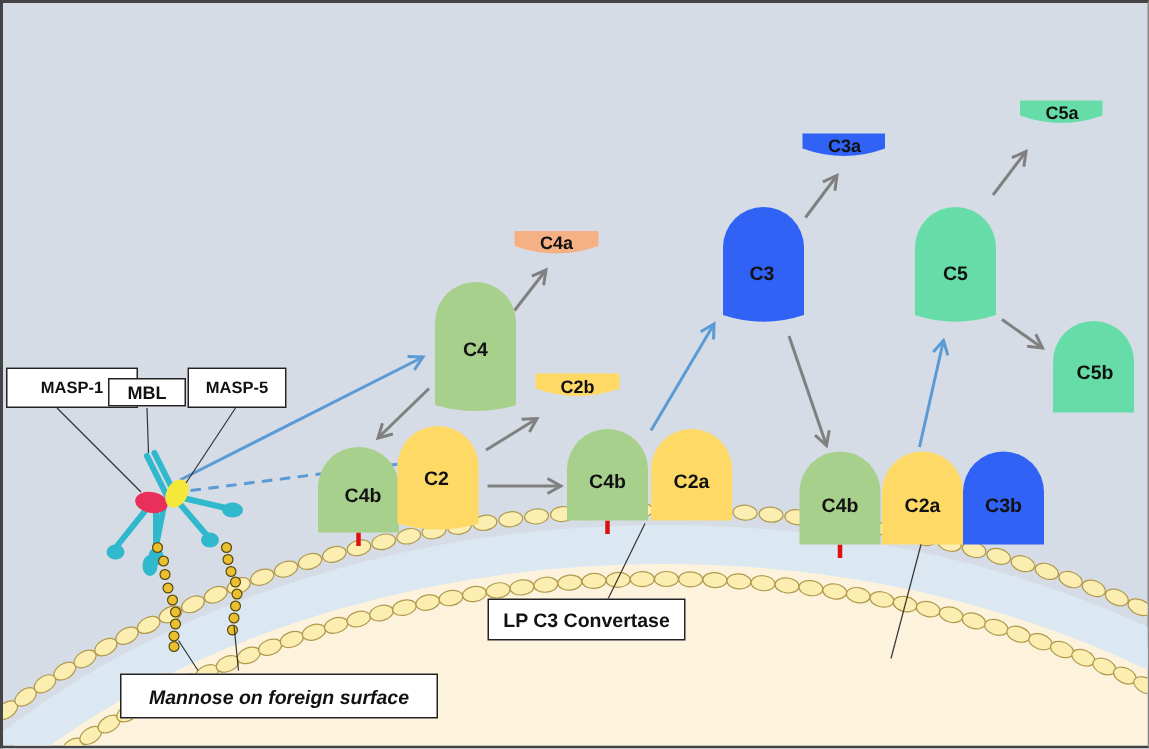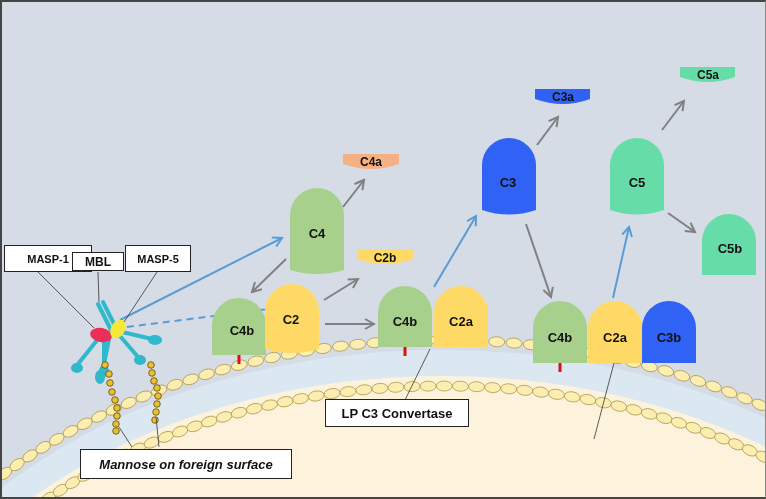--- a/index.html
+++ b/index.html
@@ -283,14 +283,14 @@
     <line x1="117" y1="425" x2="130" y2="445" stroke="#333" stroke-width="0.8"></line>
     <line x1="154" y1="415" x2="157" y2="445" stroke="#333" stroke-width="0.8"></line>
     <line x1="428" y1="347" x2="403" y2="398" stroke="#333" stroke-width="0.8"></line>
     <line x1="612" y1="361" x2="592" y2="437" stroke="#333" stroke-width="0.8"></line>
   </svg>
 
   <div class="box" style="left:2px;top:243px;width:88px;height:27px;font-size:11px;">MASP-1</div>
   <div class="box" style="left:70px;top:250px;width:52px;height:19px;font-size:12px;">MBL</div>
   <div class="box" style="left:123px;top:243px;width:66px;height:27px;font-size:11px;">MASP-5</div>
   <div class="box" style="left:78px;top:447px;width:212px;height:30px;font-size:13px;font-style:italic;">Mannose on foreign surface</div>
-  <div class="box" style="left:323px;top:397px;width:144px;height:28px;font-size:13px;">LP C3 Convertase</div>
+  <div class="box" style="left:323px;top:397px;width:132px;height:28px;font-size:13px;">LP C3 Convertase</div>
 </div>
 
 </body></html>

